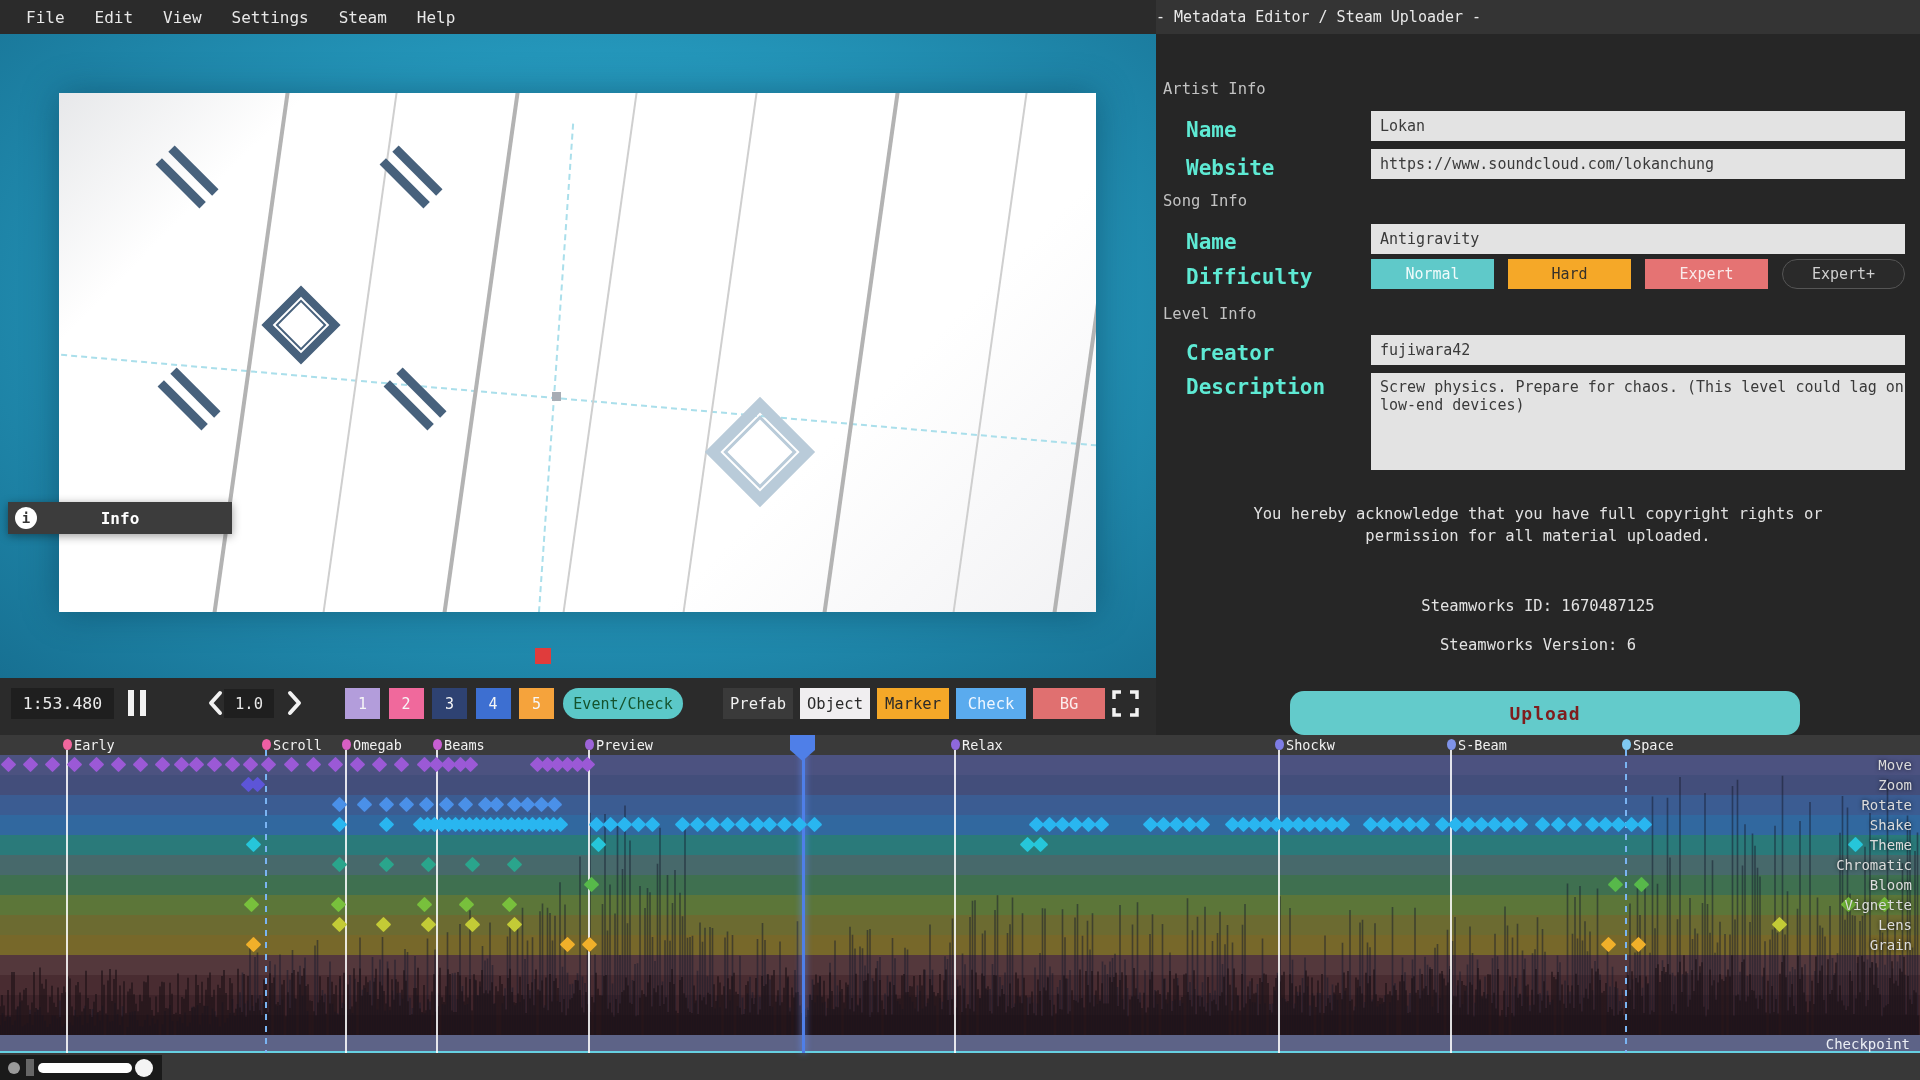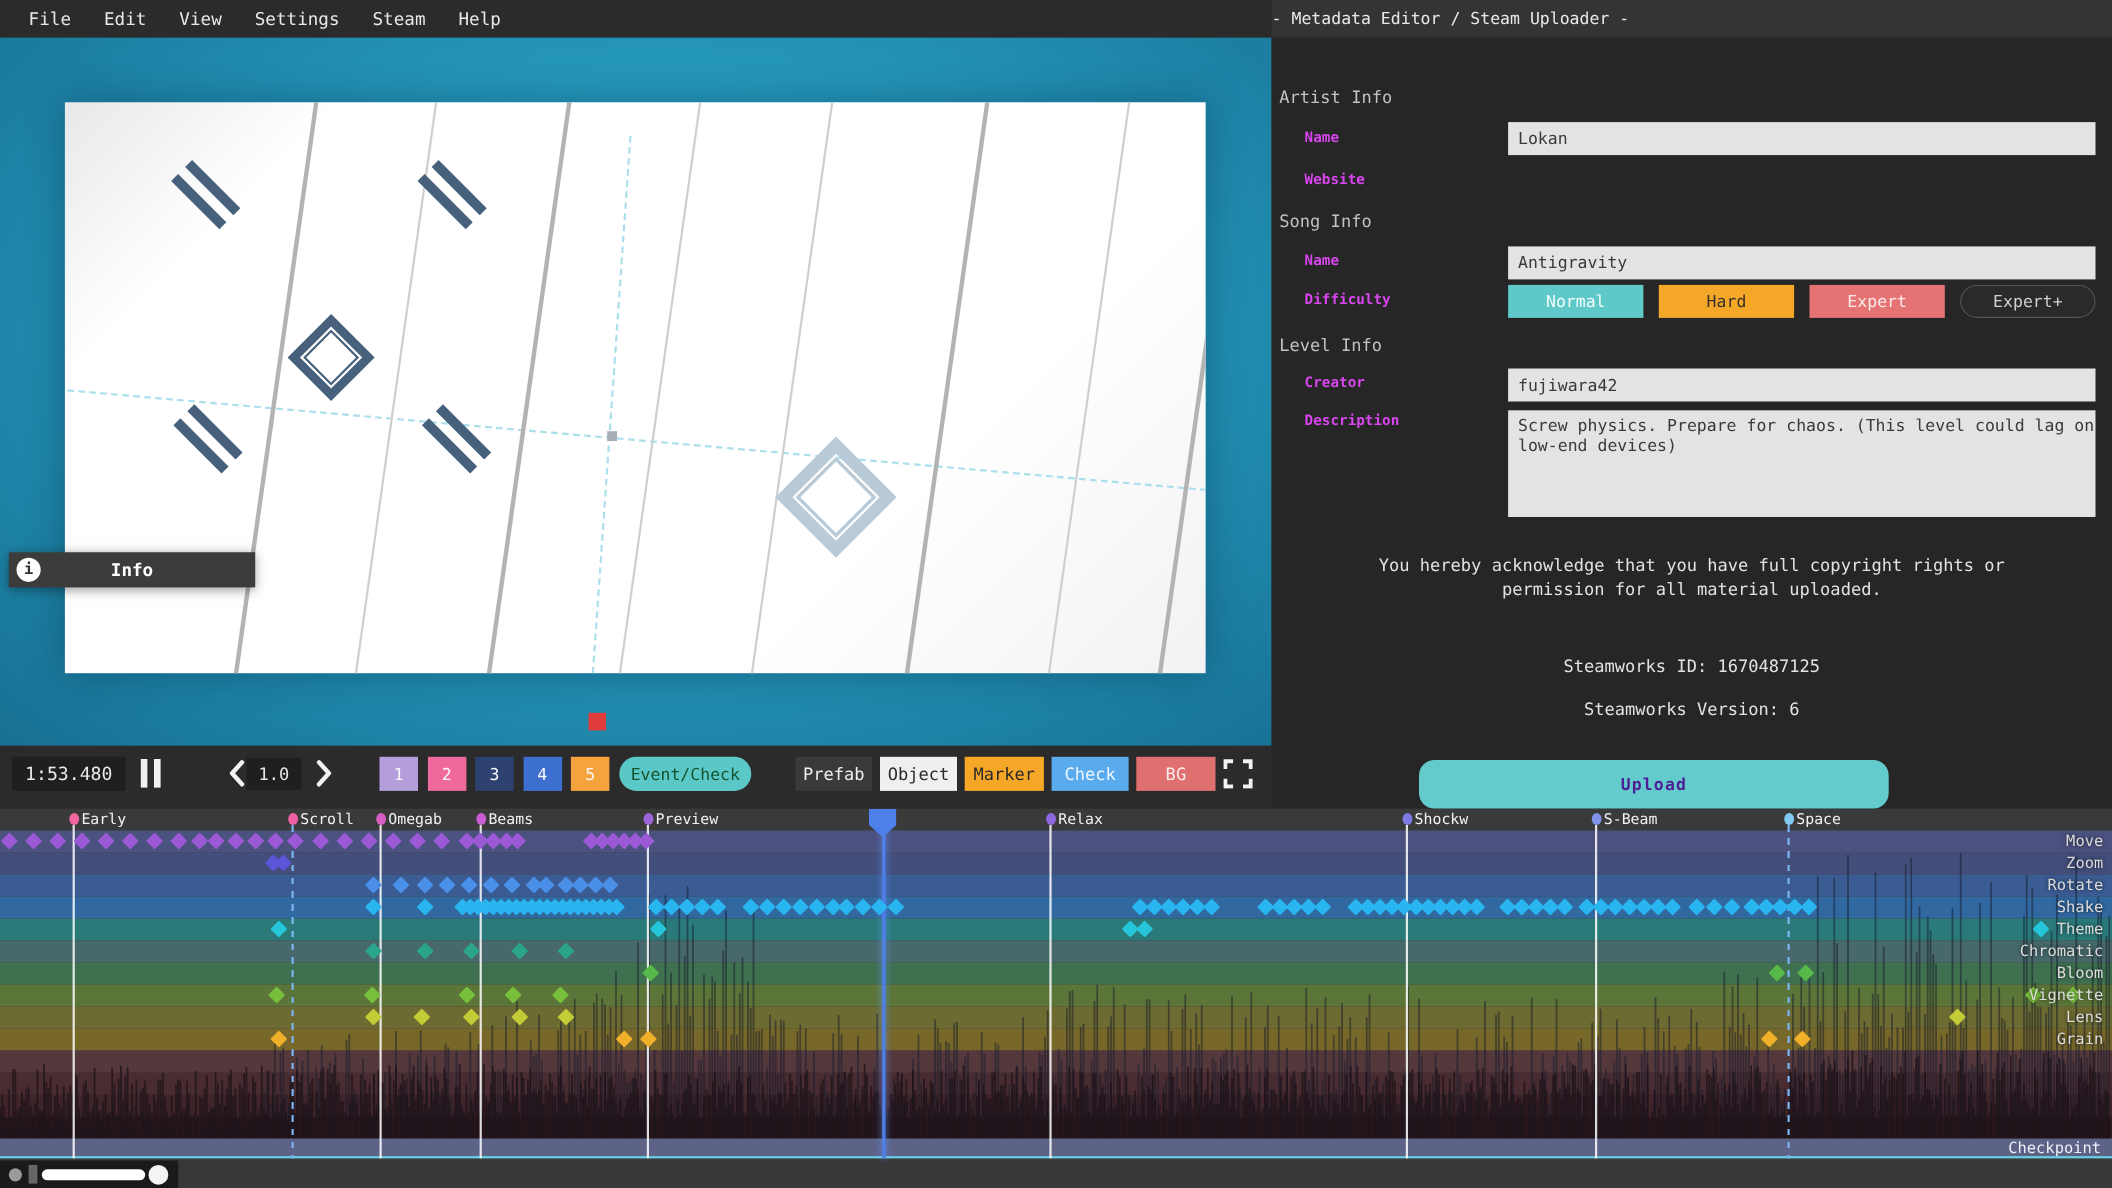--- a/index.html
+++ b/index.html
@@ -12,26 +12,26 @@
   .abs { position:absolute; }
 
   
   #menubar { left:0; top:0; width:1156px; height:34px; background:#2b2b2b; display:flex; align-items:center; padding-left:14px; gap:6px; z-index:6; }
   .menu-item { color:#e8e8e8; font-size:16px; padding:4px 12px; cursor:default; }
 
   
   #panel-header { left:1156px; top:0; width:764px; height:34px; background:#343434; color:#e9e9e9; font-size:15px; display:flex; align-items:center; justify-content:flex-start; z-index:6; }
   #panel { left:1156px; top:34px; width:764px; height:701px; background:#262626; z-index:5; }
   .section-title { position:absolute; left:7px; color:#c2c2c2; font-size:15.5px; }
-  .field-label { position:absolute; left:30px; color:#d946ef; font-size:13px; font-weight:bold; }
+  .field-label { position:absolute; left:30px; color:#5eead4; font-size:21px; font-weight:bold; }
   .tb { position:absolute; left:215px; width:534px; background:#e3e3e3; color:#3a3a3a; font-size:15px; display:flex; align-items:center; padding-left:9px; white-space:nowrap; overflow:hidden; }
   .tb-multi { align-items:flex-start; padding-top:5px; white-space:pre-wrap; line-height:1.23; display:block; }
   .diff-btn { position:absolute; height:30px; width:123px; display:flex; align-items:center; justify-content:center; font-size:15px; cursor:pointer; }
   .center-text { position:absolute; left:0; width:100%; text-align:center; color:#e2e2e2; font-size:15.5px; line-height:1.4; white-space:pre-line; }
-  #upload-btn { position:absolute; left:134px; top:657px; width:427px; height:44px; border:none; border-radius:14px; color:#4c1d95; font-size:15px; font-weight:bold; font-family:inherit; cursor:pointer; letter-spacing:1px; }
+  #upload-btn { position:absolute; left:134px; top:657px; width:510px; height:44px; border:none; border-radius:14px; color:#7f1d1d; font-size:18px; font-weight:bold; font-family:inherit; cursor:pointer; letter-spacing:1px; }
 
   
   #canvas-area { left:0; top:34px; width:1156px; height:644px; background:radial-gradient(ellipse at 52% 42%, #2fabce 0%, #2496ba 48%, #177092 100%); z-index:1; }
   #playfield { position:absolute; left:59px; top:59px; width:1037px; height:519px; overflow:hidden;
     background:linear-gradient(135deg,#e7e8ea 0%,#ffffff 16%,#ffffff 72%,#f2f2f4 100%);
     box-shadow:0 0 34px rgba(0,35,55,.38); }
   .gridline { position:absolute; top:-60px; height:640px; background:#b3b3b3; transform:rotate(8deg); }
   .gridline.thin { background:#cfcfcf; }
   .dash-h { position:absolute; left:-30px; top:307px; width:1120px; border-top:2px dashed #aadfeb; transform:rotate(5deg); }
   .dash-v { position:absolute; left:495px; top:30px; height:520px; border-left:2px dashed #aadfeb; transform:rotate(4deg); }
@@ -104,20 +104,21 @@
   <div id="panel" class="abs">
     <div class="center-text" style="top:470px;">You hereby acknowledge that you have full copyright rights or
 permission for all material uploaded.</div>
     <div class="center-text" style="top:562px;">Steamworks ID: 1670487125</div>
     <div class="center-text" style="top:601px;">Steamworks Version: 6</div>
     <button id="upload-btn" style="background: rgb(99, 203, 203);">Upload</button>
   <div class="section-title" style="top: 46px;">Artist Info</div>
       <div class="field-label" style="top: 84px;">Name</div>
       <div class="tb" style="top: 77px; height: 30px;">Lokan</div>
       <div class="field-label" style="top: 122px;">Website</div>
+      <div class="tb" style="top: 115px; height: 30px;">https://www.soundcloud.com/lokanchung</div>
       <div class="section-title" style="top: 158px;">Song Info</div>
       <div class="field-label" style="top: 196px;">Name</div>
       <div class="tb" style="top: 190px; height: 30px;">Antigravity</div>
       <div class="field-label" style="top: 231px;">Difficulty</div>
       <div class="diff-btn" style="left: 215px; top: 225px; background: rgb(95, 201, 201); color: rgb(240, 251, 251);">Normal</div>
       <div class="diff-btn" style="left: 352px; top: 225px; background: rgb(245, 168, 40); color: rgb(54, 49, 42);">Hard</div>
       <div class="diff-btn" style="left: 489px; top: 225px; background: rgb(229, 115, 115); color: rgb(250, 234, 234);">Expert</div>
       <div class="diff-btn" style="left: 626px; top: 225px; background: rgb(42, 42, 42); color: rgb(207, 207, 207); border-radius: 15px; border: 1px solid rgb(85, 85, 85);">Expert+</div>
       <div class="section-title" style="top: 271px;">Level Info</div>
       <div class="field-label" style="top: 307px;">Creator</div>

